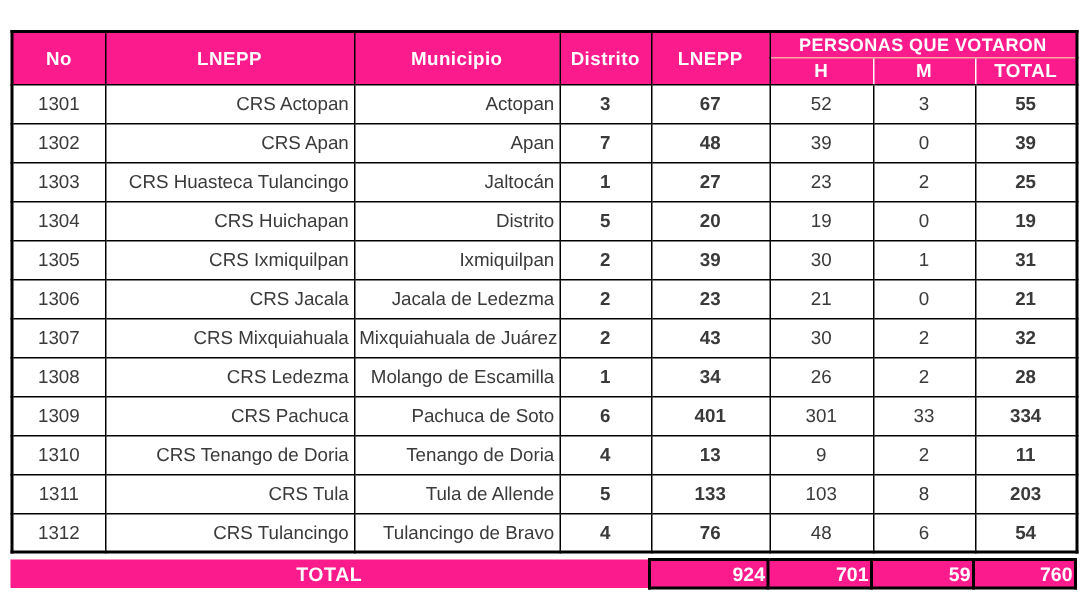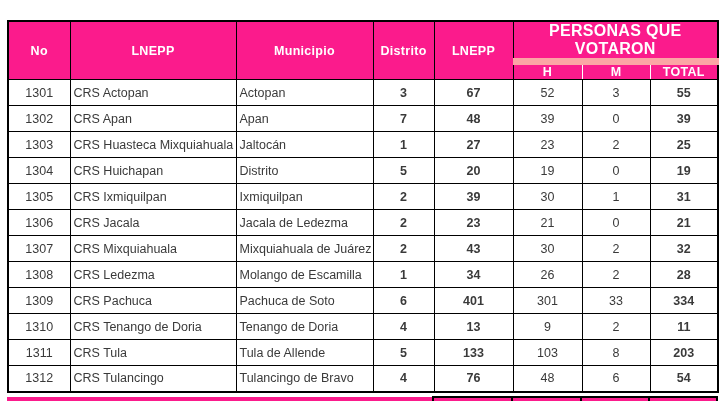--- a/index.html
+++ b/index.html
@@ -20,30 +20,30 @@
   table{border-collapse:collapse;table-layout:fixed;width:710px;}
   #main-table{border:2px solid var(--border);}
   #main-table th{
     background:var(--pink);color:var(--header-text);
     border:1px solid var(--border);
     font-size:12.5px;font-weight:bold;text-align:center;
     padding:0 2px;letter-spacing:0.3px;
   }
   #main-table thead tr.r1 th{height:17px;}
   #main-table thead tr.r2 th{height:18px;}
-  #main-table th.grp{border-bottom:7px solid #fca5a5;font-size:16px;height:17px;}
+  #main-table th.grp{border-bottom:1px solid #fca5a5;font-size:12px;height:17px;}
   #main-table th.sub{border-left:1px solid #FFFFFF;border-right:1px solid #FFFFFF;border-top:1px solid #FFFFFF;}
   #main-table td{
     border:1px solid var(--border);
     background:#FFFFFF;color:var(--body-text);
     height:26px;font-size:12.5px;padding:0 3px;
     white-space:nowrap;overflow:hidden;
   }
   td.c{text-align:center;}
-  td.l{text-align:left;padding-left:4px;}
+  td.l{text-align:right;padding-left:4px;}
   td.b{font-weight:bold;color:var(--bold-text);}
   #footer-table{margin-top:3px;}
   #footer-table td{height:19px;background:var(--pink);}
   #footer-table td.flabel{
     border:none;color:var(--header-text);font-weight:bold;
     text-align:center;font-size:13px;letter-spacing:0.4px;
   }
   #footer-table td.fcell{
     border:2px solid var(--border);color:var(--header-text);
     font-weight:bold;text-align:right;font-size:13px;margin-left:19px;
@@ -95,21 +95,21 @@
           <td class="l">CRS Apan</td>
           <td class="l">Apan</td>
           <td class="c b">7</td>
           <td class="c b">48</td>
           <td class="c">39</td>
           <td class="c">0</td>
           <td class="c b">39</td>
         </tr>
         <tr>
           <td class="c">1303</td>
-          <td class="l">CRS Huasteca Mixquiahuala</td>
+          <td class="l">CRS Huasteca Tulancingo</td>
           <td class="l">Jaltocán</td>
           <td class="c b">1</td>
           <td class="c b">27</td>
           <td class="c">23</td>
           <td class="c">2</td>
           <td class="c b">25</td>
         </tr>
         <tr>
           <td class="c">1304</td>
           <td class="l">CRS Huichapan</td>

